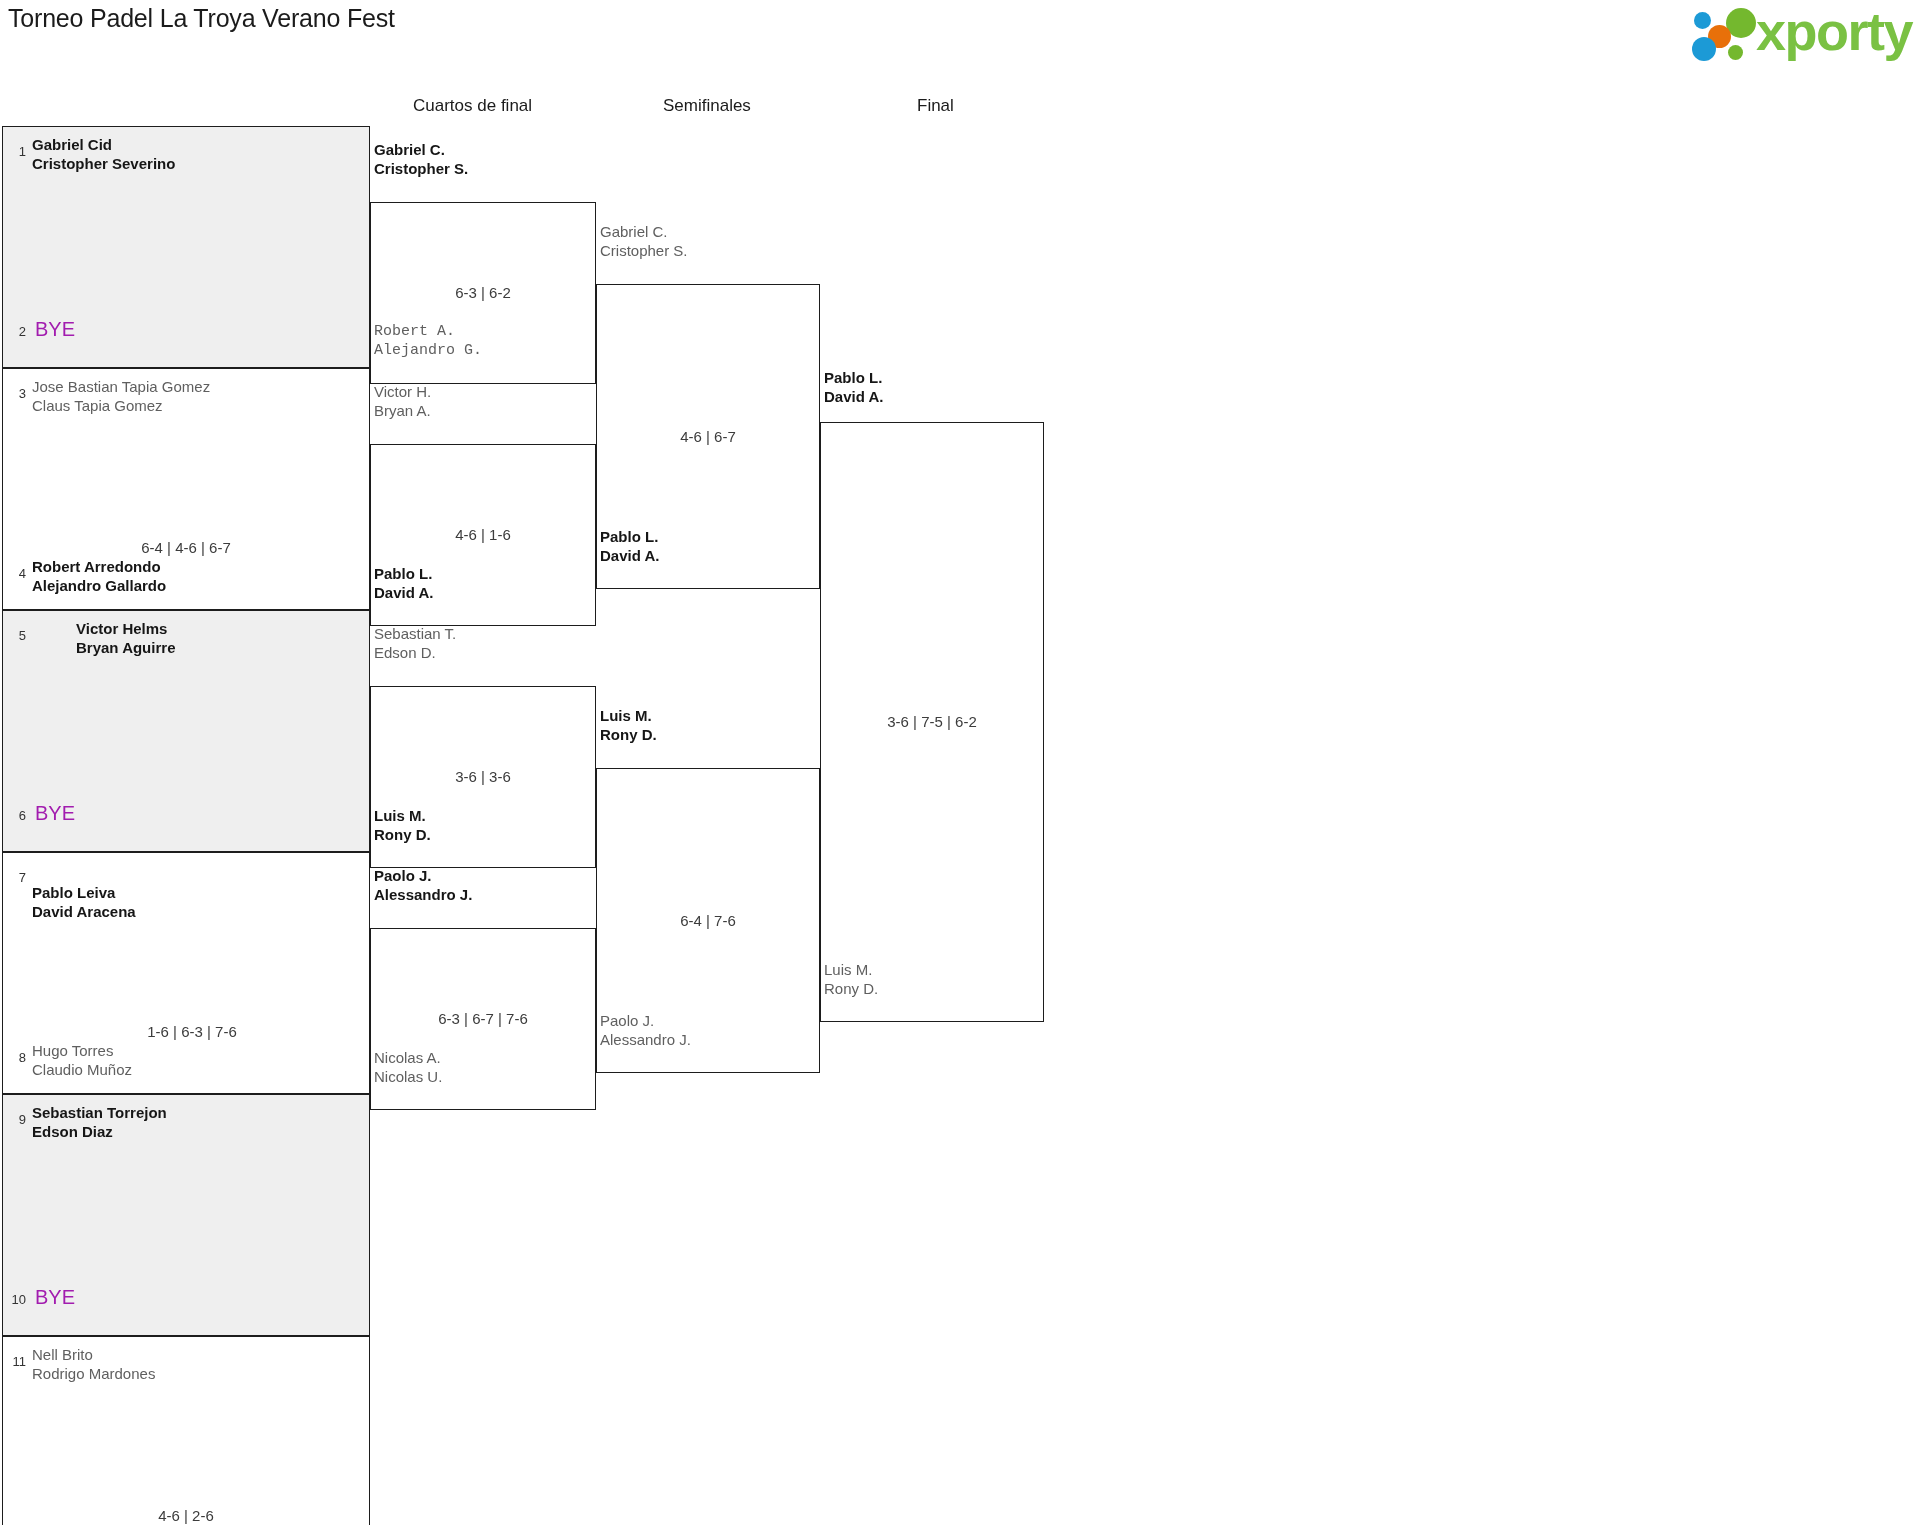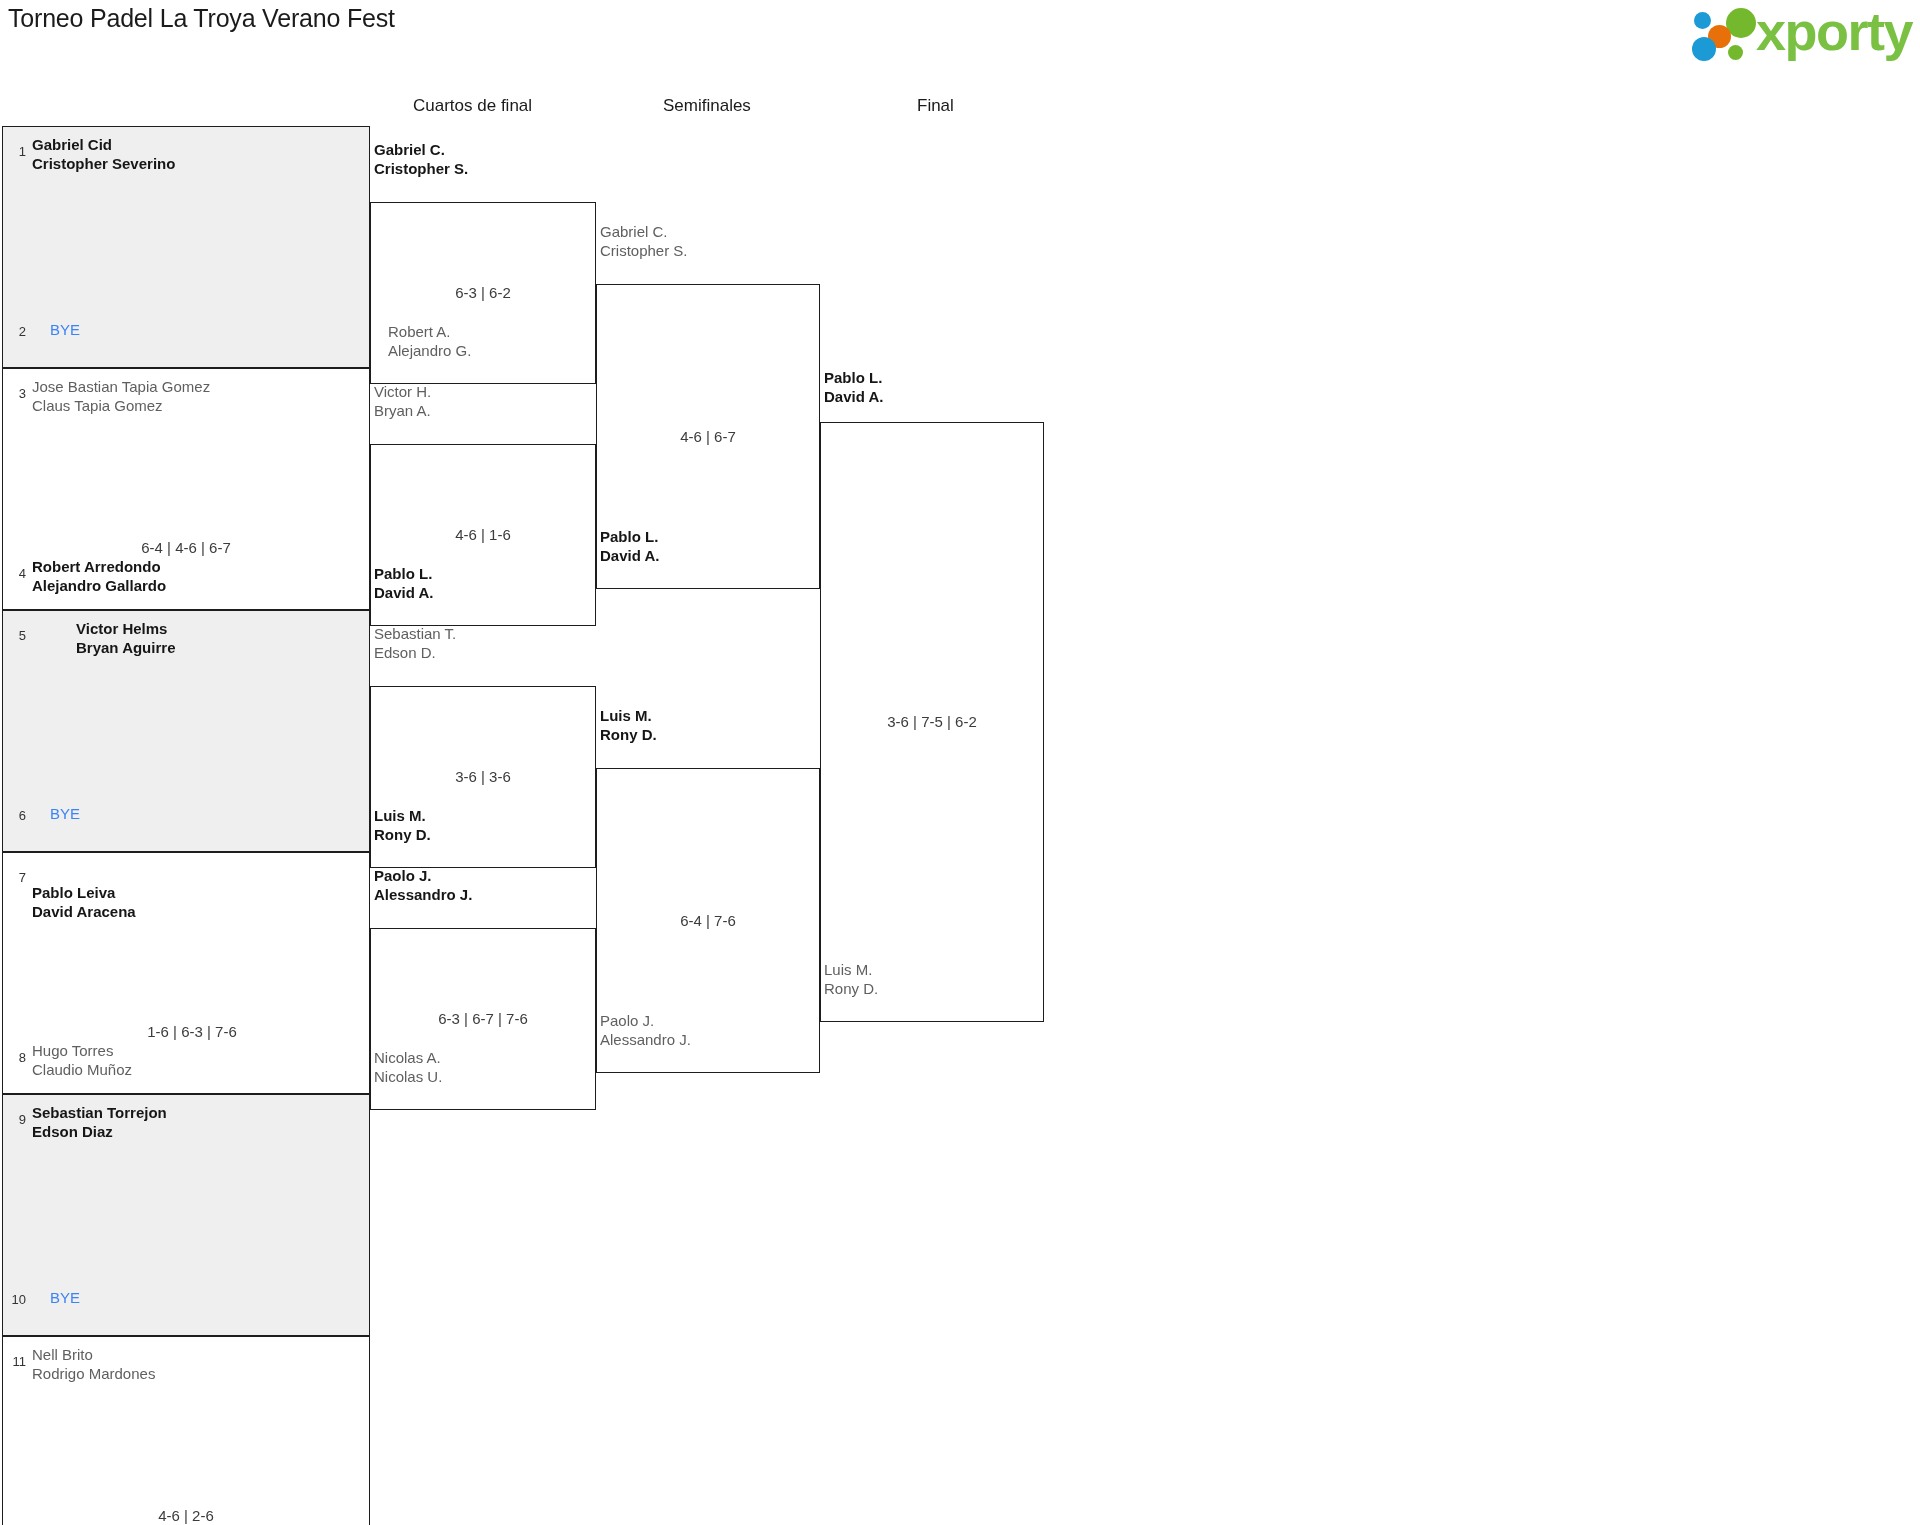--- a/index.html
+++ b/index.html
@@ -91,25 +91,24 @@
     font-size: 15px;
     line-height: 19px;
     white-space: nowrap;
   }
   .team.winner { font-weight: 700; color: #161616; }
   .team.loser  { font-weight: 400; color: #5f5f5f; }
   .team .p { display: block; }
 
   .bye {
     position: absolute;
-    font-size: 15px;
+    font-size: 20px;
     line-height: 19px;
-    color: #3b82f6;
-    white-space: nowrap;
-    margin-left: 15px;
+    color: #a21caf;
+    white-space: nowrap;
   }
 
   .score {
     position: absolute;
     font-size: 15px;
     line-height: 19px;
     color: #3c3c3c;
     white-space: nowrap;
     text-align: center;
   }
@@ -191,21 +190,21 @@
     <div class="team loser" style="left:32px; top:1345px;">
       <span class="p">Nell Brito</span>
       <span class="p">Rodrigo Mardones</span>
     </div>
     <div class="score" style="left:2px; top:1506px; width:368px;">4-6 | 2-6</div>
     <div class="box" style="left:370px; top:202px; width:226px; height:182px;"></div>
     <div class="team winner" style="left:374px; top:140px;">
       <span class="p">Gabriel C.</span>
       <span class="p">Cristopher S.</span>
     </div>
-    <div class="team loser" style="left:388px; top:322px;">
+    <div class="team loser" style="left:374px; top:322px;font-family:Liberation Mono, monospace;">
       <span class="p">Robert A.</span>
       <span class="p">Alejandro G.</span>
     </div>
     <div class="score" style="left:370px; top:283px; width:226px;">6-3 | 6-2</div>
     <div class="box" style="left:370px; top:444px; width:226px; height:182px;"></div>
     <div class="team loser" style="left:374px; top:382px;">
       <span class="p">Victor H.</span>
       <span class="p">Bryan A.</span>
     </div>
     <div class="team winner" style="left:374px; top:564px;">

